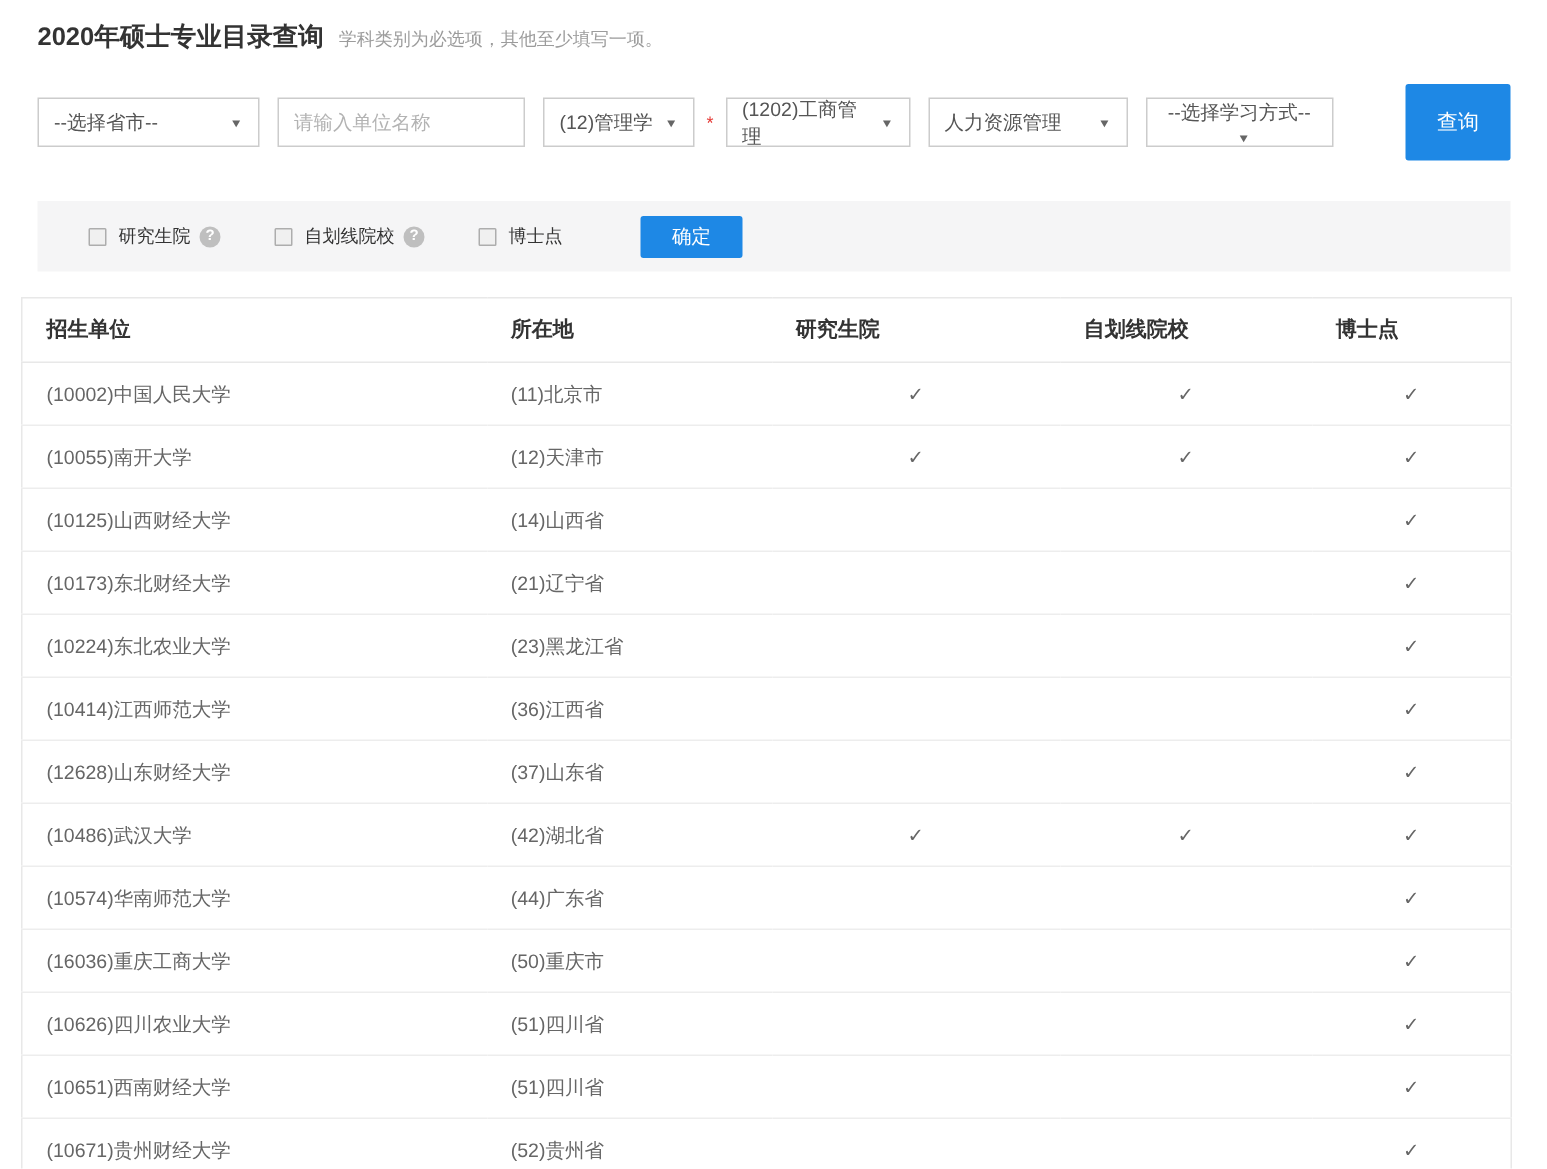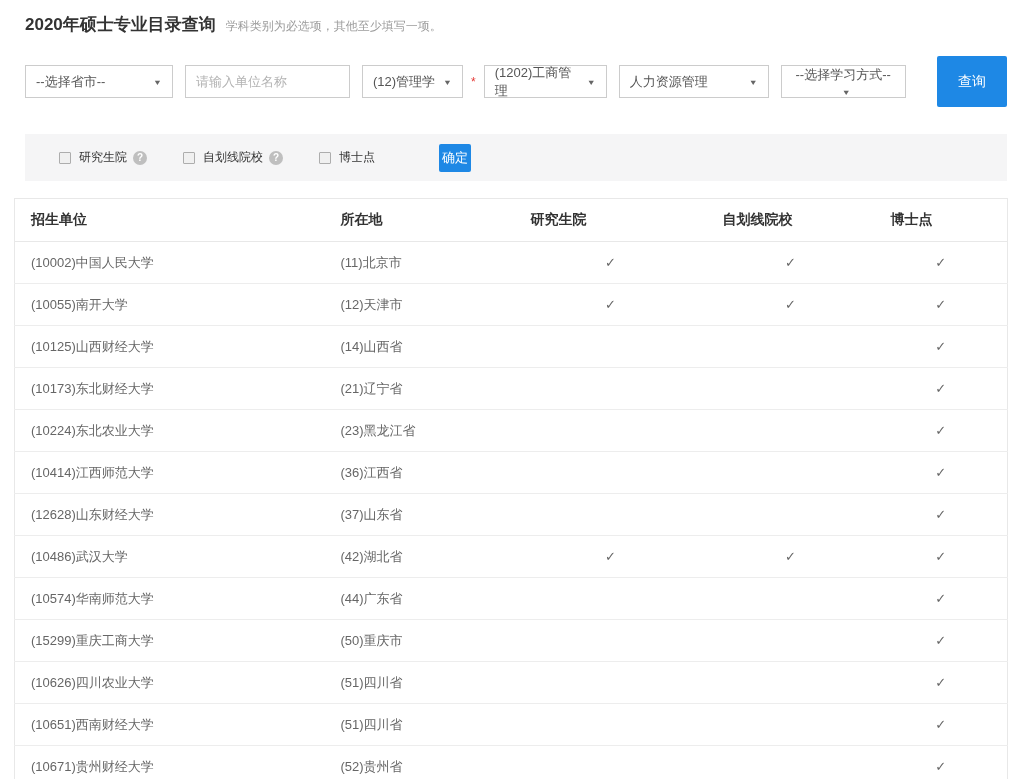--- a/index.html
+++ b/index.html
@@ -54,21 +54,21 @@
   }
   .sel .arrow {
     font-size: 9px;
     color: #666;
     margin-left: 6px;
     transform: scaleY(0.85);
   }
   .w-province { width: 148px; }
   .w-category { width: 101px; }
   .w-discipline { width: 123px; }
-  .w-major { width: 150px; }
+  .w-major { width: 133px; }
   .w-study { width: 125px; flex-direction: column; }
   .text-input {
     width: 165px;
     height: 33px;
     border: 1px solid #cccccc;
     padding: 0 10px;
     font-size: 13px;
     color: #555;
     font-family: inherit;
     flex: none;
@@ -130,24 +130,24 @@
     background: #bfbfbf;
     color: #fff;
     font-size: 10px;
     font-weight: bold;
     display: flex;
     align-items: center;
     justify-content: center;
     cursor: pointer;
   }
   .btn-confirm {
-    width: 32px;
+    width: 68px;
     height: 28px;
     font-size: 13px;
-    margin-left: 22px;
+    margin-left: 10px;
   }
 
   
   .table-wrap { margin: 17px 0 0 14px; }
   table.results {
     width: 993px;
     border-collapse: collapse;
     table-layout: fixed;
     border: 1px solid var(--border-light);
   }
@@ -304,21 +304,21 @@
           <td class="c">✓</td>
         </tr>
         <tr>
           <td>(10574)华南师范大学</td>
           <td>(44)广东省</td>
           <td class="c"></td>
           <td class="c"></td>
           <td class="c">✓</td>
         </tr>
         <tr>
-          <td>(15299)重庆工商大学</td>
+          <td>(16036)重庆工商大学</td>
           <td>(50)重庆市</td>
           <td class="c"></td>
           <td class="c"></td>
           <td class="c">✓</td>
         </tr>
         <tr>
           <td>(10626)四川农业大学</td>
           <td>(51)四川省</td>
           <td class="c"></td>
           <td class="c"></td>

